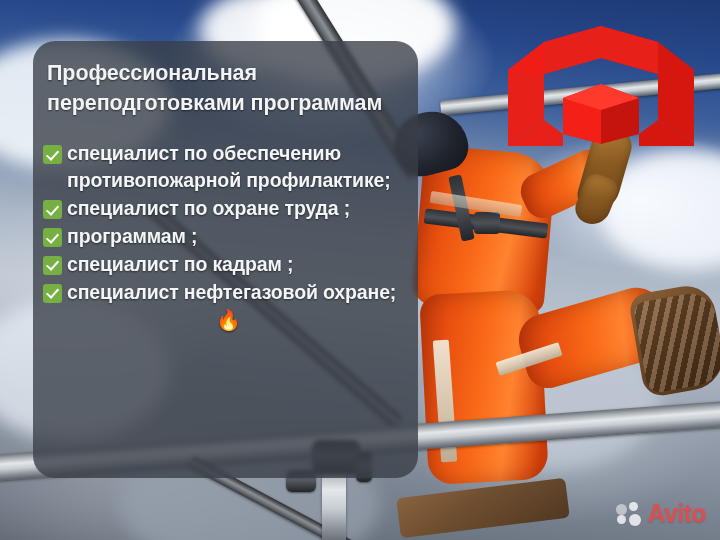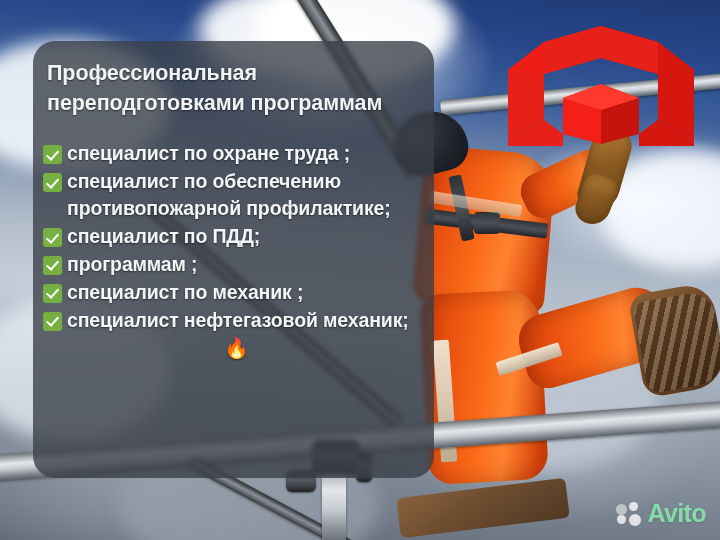--- a/index.html
+++ b/index.html
@@ -115,21 +115,20 @@
   
   .panel {
     position: absolute;
     left: 33px;
     top: 41px;
     width: 385px;
     height: 437px;
     border-radius: 22px;
     background: rgba(56, 62, 70, 0.78);
     backdrop-filter: blur(2px);
-    padding-left: 16px;
   }
   .panel-inner {
     position: absolute;
     left: 0; top: 0; right: 0; bottom: 0;
     padding: 18px 10px 10px 10px;
     box-sizing: border-box;
   }
 
   .heading {
     color: #f2f3f5;
@@ -203,21 +202,21 @@
     height: 24px;
     margin-right: 5px;
   }
   .avito-dots i {
     position: absolute;
     border-radius: 50%;
     background: #ffffff;
     display: block;
   }
   .avito-text {
-    color: #86efac;
+    color: #ef4444;
     font-size: 25px;
     font-weight: bold;
     letter-spacing: -0.6px;
     text-shadow: 0 1px 2px rgba(0,0,0,0.2);
   }
 </style>
 </head>
 <body>
 
 <div id="stage">
@@ -299,41 +298,37 @@
   </div>
 
   <div class="panel">
     <div class="panel-inner">
 
       <h1 class="heading">Профессиональная переподготовками программам</h1>
 
       <ul class="list">
         <li class="list-item">
           <span class="check"></span>
+          <span class="item-text">специалист по обеспечению противопожарной профилактике;</span>
+        </li>
+        <li class="list-item">
+          <span class="check"></span>
           <span class="item-text">специалист по  охране труда ;</span>
         </li>
         <li class="list-item">
           <span class="check"></span>
-          <span class="item-text">специалист по обеспечению противопожарной профилактике;</span>
-        </li>
-        <li class="list-item">
-          <span class="check"></span>
-          <span class="item-text">специалист по ПДД;</span>
-        </li>
-        <li class="list-item">
-          <span class="check"></span>
           <span class="item-text">программам ;</span>
         </li>
         <li class="list-item">
           <span class="check"></span>
-          <span class="item-text">специалист по механик ;</span>
-        </li>
-        <li class="list-item">
-          <span class="check"></span>
-          <span class="item-text">специалист нефтегазовой механик;</span>
+          <span class="item-text">специалист по кадрам ;</span>
+        </li>
+        <li class="list-item">
+          <span class="check"></span>
+          <span class="item-text">специалист нефтегазовой охране;</span>
         </li>
       </ul>
 
       <div class="footer-line">
         <span class="flame">🔥</span>
       </div>
 
     </div>
   </div>
 

